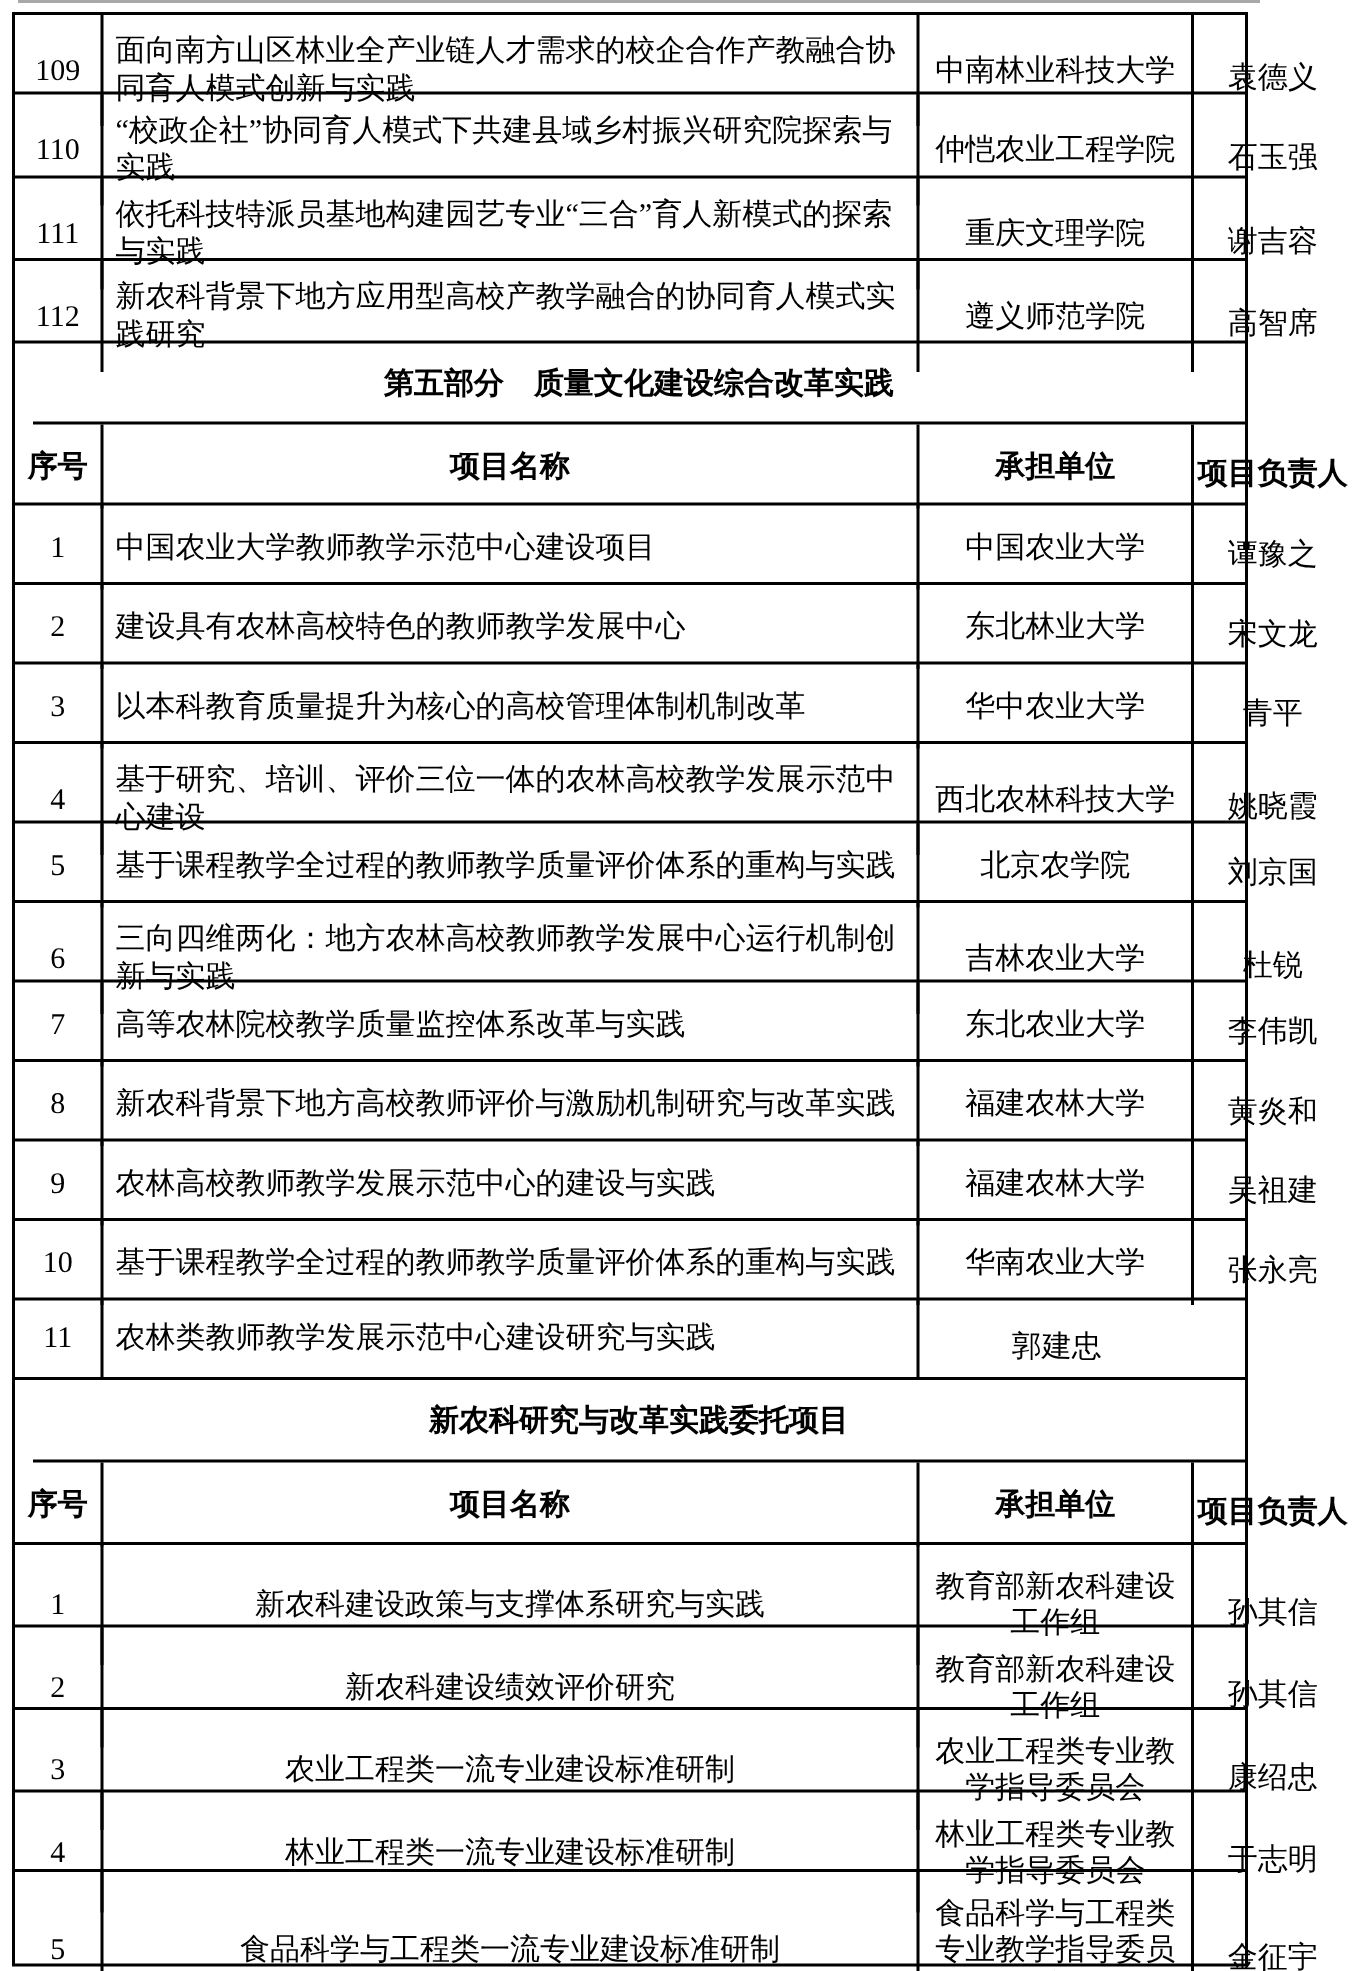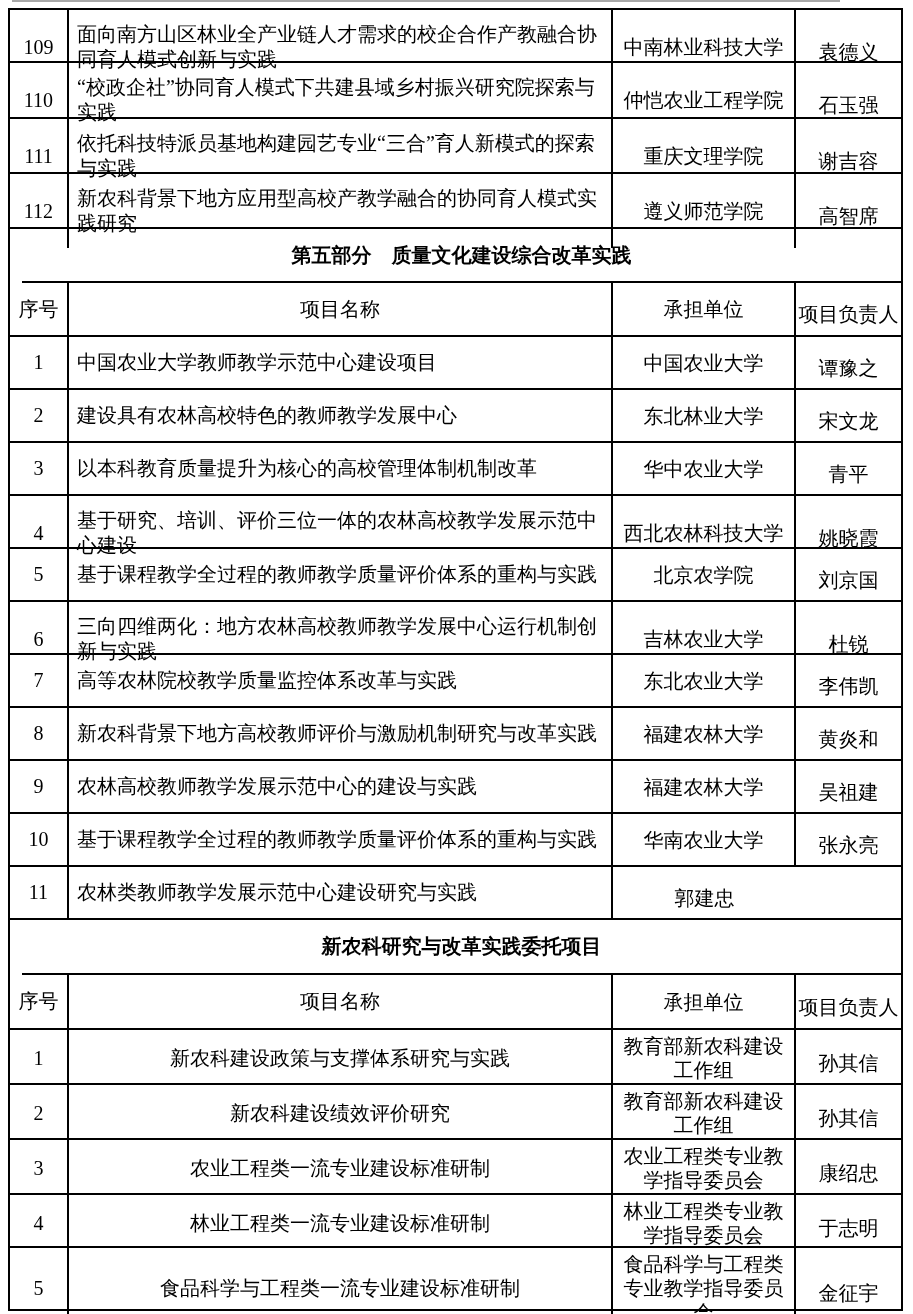--- a/index.html
+++ b/index.html
@@ -7,49 +7,49 @@
     width:913px;height:1314px;position:relative;overflow:hidden;
     background:#ffffff;color:#000000;
     font-family:"Liberation Serif","DejaVu Serif",serif;
     font-size:20px;
   }
   .prev-page-line{
     position:absolute;left:12px;top:0;width:828px;height:2px;
     background:#a8a8a8;
   }
   .doc-table{
-    position:absolute;left:8px;top:8px;width:895px;
+    position:absolute;left:8px;top:8px;width:824px;
     border:2px solid #000;box-sizing:border-box;
     background:#fff;
   }
   .trow{
     display:grid;
     grid-template-columns:59px 544px 183px 105px;
     border-bottom:2px solid #000;
     box-sizing:border-box;
   }
   .trow.last{border-bottom:none;}
   .cell{
     box-sizing:border-box;
     border-right:2px solid #000;
     display:flex;align-items:center;justify-content:center;
     text-align:center;line-height:25px;
     overflow:visible;
   }
   .cell.lastcol{border-right:none;}
   .cell.name-left{justify-content:flex-start;text-align:left;padding:12px 8px;}
   .cell.name-center{padding:0 24px;}
-  .cell.unit{padding:4px 5px;line-height:24px;}
+  .cell.unit{padding:16px 5px;line-height:24px;}
   .cell.leader{padding:0 1px;margin-top:11px;}
   .section-row{
     display:flex;align-items:center;justify-content:center;
     border-bottom:2px solid #000;box-sizing:border-box;
     font-weight:bold;text-align:center;margin-left:12px;
   }
-  .hdr{font-weight:normal;}
+  .hdr{font-weight:bold;}
   
   .h53{height:53px}.h54{height:54px}.h55{height:55px}.h56{height:56px}
   .h61{height:61px}
 </style>
 </head>
 <body>
 
 <div class="prev-page-line"></div>
 
 <div class="doc-table">

